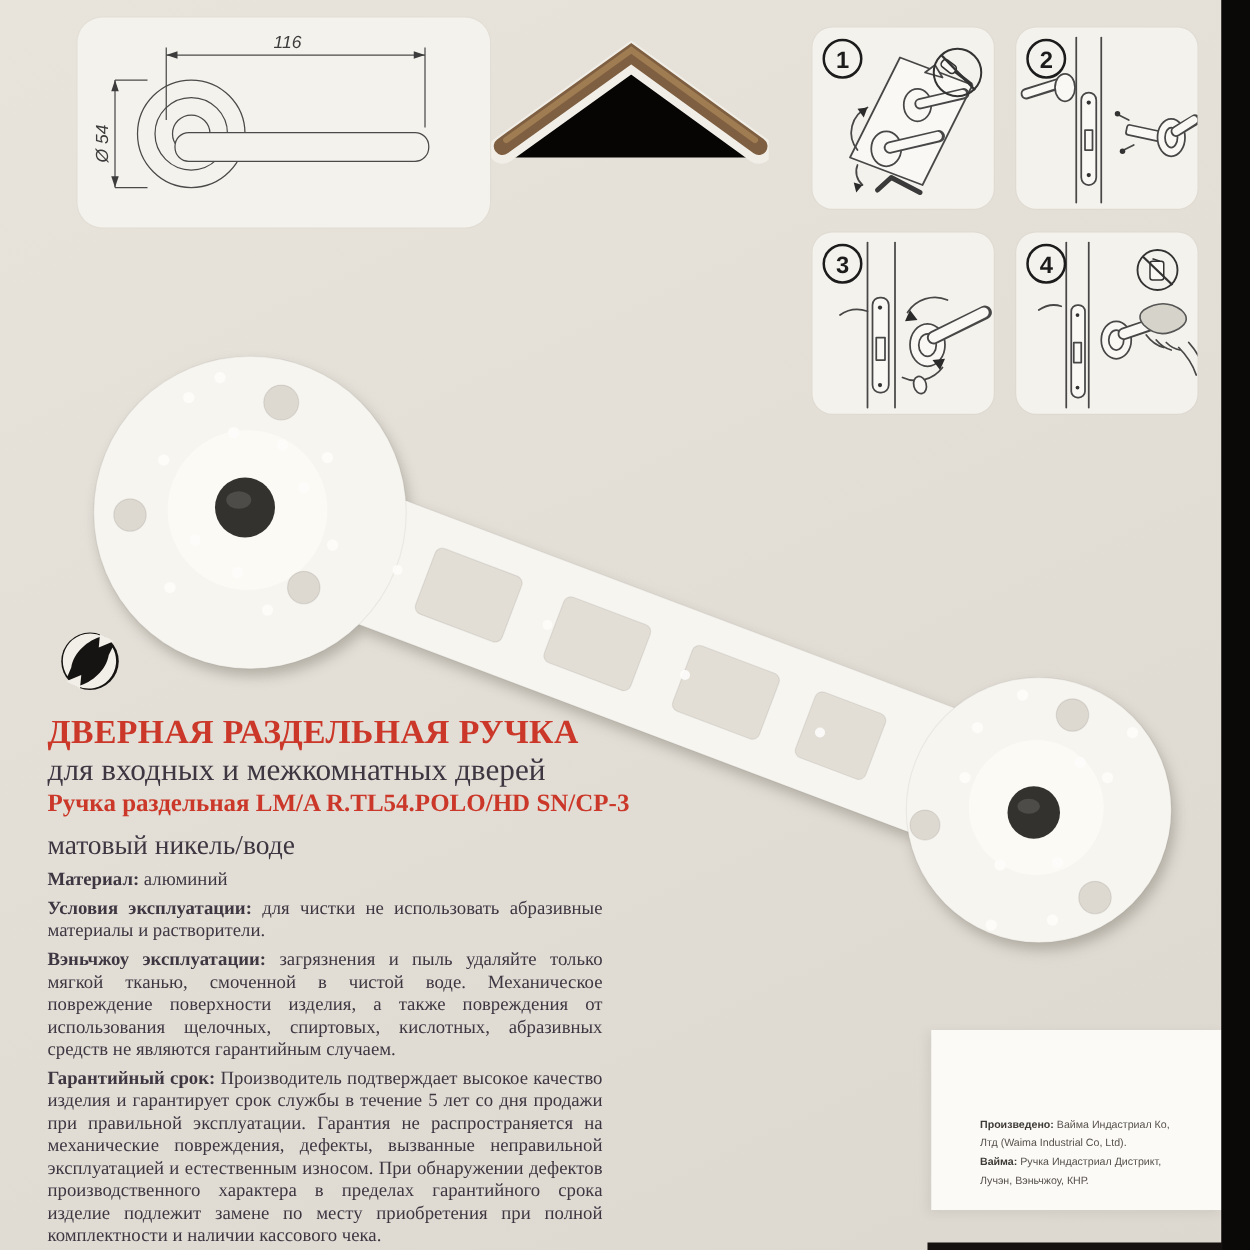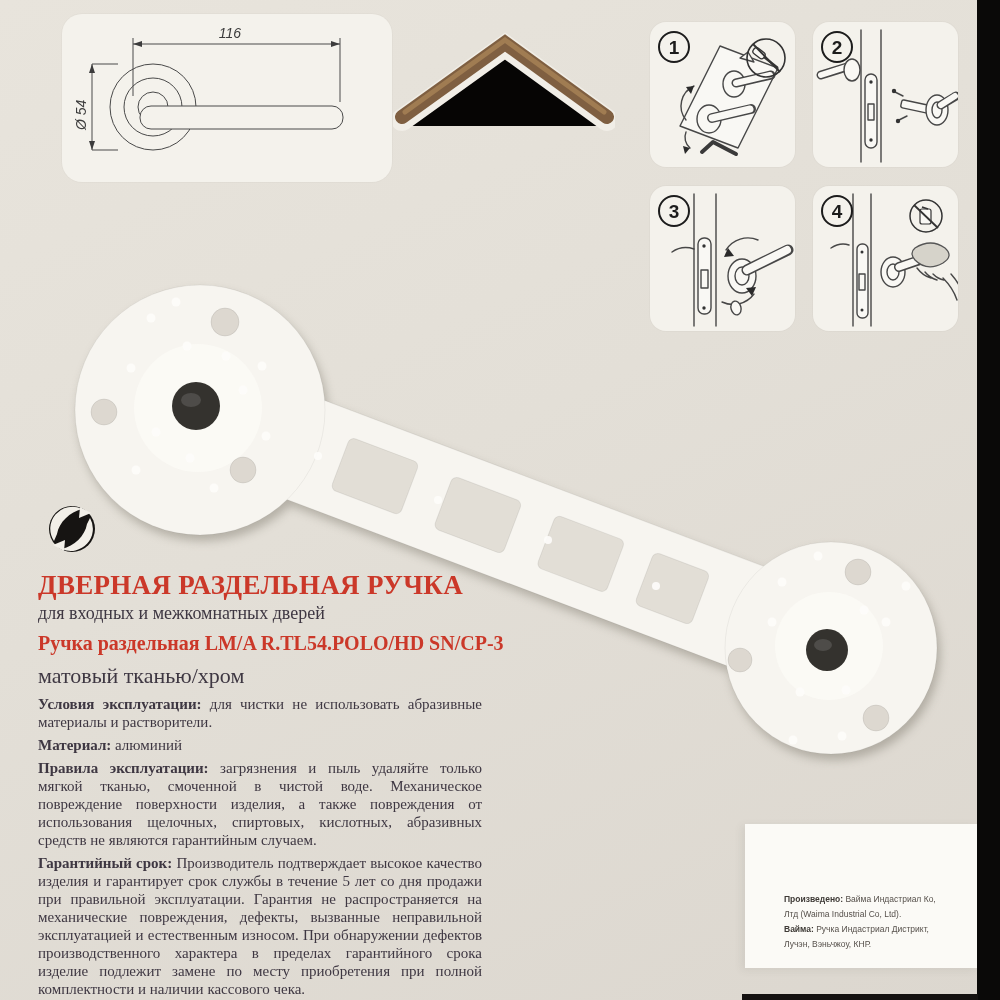--- a/index.html
+++ b/index.html
@@ -14,21 +14,21 @@
   #step2{position:absolute;left:813px;top:22px}
   #step3{position:absolute;left:650px;top:186px}
   #step4{position:absolute;left:813px;top:186px}
   .panel svg{position:absolute;left:0;top:0;width:100%;height:100%;}
   .hang{position:absolute;left:393px;top:20px;width:222px;height:114px;}
   .template-svg{position:absolute;left:0;top:0;width:1000px;height:1000px;z-index:5;
     filter:drop-shadow(3px 6px 5px rgba(110,104,92,0.40));pointer-events:none;}
   .recycle{position:absolute;left:46px;top:503px;width:52px;height:52px;z-index:2;}
   .txt{position:absolute;z-index:1;font-family:Liberation Serif, serif;}
   .title{left:38px;top:570px;font-size:27px;font-weight:bold;color:#cb3829;letter-spacing:.3px;}
-  .subtitle{left:38px;top:603px;font-size:18px;color:#3e3742;}
+  .subtitle{left:38px;top:603px;font-size:25px;color:#3e3742;}
   .model{left:38px;top:632px;font-size:20px;font-weight:bold;color:#cb3829;white-space:nowrap;}
   .finish{left:38px;top:663px;font-size:22px;color:#3e3742;}
   .specs{left:38px;top:695px;width:444px;font-size:15px;line-height:18px;
     color:#3e3742;text-align:justify;-moz-text-align-last:left;text-align-last:left;}
   .specs p{margin:0 0 5px 0;}
   .mfr{position:absolute;left:745px;top:824px;width:233px;height:144px;
     background:#fbfaf6;box-shadow:-3px 2px 8px rgba(90,85,75,0.10);z-index:3;}
   .mfr-text{position:absolute;left:39px;top:68px;width:152px;font-size:8.5px;
     line-height:1.75;color:#56504b;}
   .mfr-text b{color:#3e3a36;}
@@ -208,26 +208,26 @@
       <path d="M8,38 A22,22 0 0 1 36,6 C 24,9 13,19 11,31 Z" fill="#f2efe8"></path>
       <path d="M44,15 A22,22 0 0 1 16,46 C 28,43 39,33 41,21 Z" fill="#f2efe8"></path>
       <polygon points="34,4 45,10 33,15" fill="#f2efe8"></polygon>
       <polygon points="18,48 7,42 19,37" fill="#f2efe8"></polygon>
     </svg>
   </div>
 
   <div class="txt title">ДВЕРНАЯ РАЗДЕЛЬНАЯ РУЧКА</div>
   <div class="txt subtitle">для входных и межкомнатных дверей</div>
   <div class="txt model">Ручка раздельная LM/A R.TL54.POLO/HD SN/CP-3</div>
-  <div class="txt finish">матовый тканью/хром</div>
+  <div class="txt finish">матовый никель/воде</div>
 
   <div class="txt specs">
+    <p><b>Материал:</b> <span>алюминий</span></p>
     <p><b>Условия эксплуатации:</b> <span>для чистки не использовать абразивные материалы и растворители.</span></p>
-    <p><b>Материал:</b> <span>алюминий</span></p>
-    <p><b>Правила эксплуатации:</b> <span>загрязнения и пыль удаляйте только мягкой тканью, смоченной в чистой воде. Механическое повреждение поверхности изделия, а также повреждения от использования щелочных, спиртовых, кислотных, абразивных средств не являются гарантийным случаем.</span></p>
+    <p><b>Вэньчжоу эксплуатации:</b> <span>загрязнения и пыль удаляйте только мягкой тканью, смоченной в чистой воде. Механическое повреждение поверхности изделия, а также повреждения от использования щелочных, спиртовых, кислотных, абразивных средств не являются гарантийным случаем.</span></p>
     <p><b>Гарантийный срок:</b> <span>Производитель подтверждает высокое качество изделия и гарантирует срок службы в течение 5 лет со дня продажи при правильной эксплуатации. Гарантия не распространяется на механические повреждения, дефекты, вызванные неправильной эксплуатацией и естественным износом. При обнаружении дефектов производственного характера в пределах гарантийного срока изделие подлежит замене по месту приобретения при полной комплектности и наличии кассового чека.</span></p>
   </div>
 
   <svg class="template-svg" viewBox="0 0 1000 1000">
     <g transform="rotate(20.7 200 410)">
       <rect x="200" y="357" width="686" height="106" rx="18" fill="#f7f5f0" stroke="rgba(0,0,0,0.05)"></rect>
       <rect x="350" y="382" width="74" height="56" rx="6" fill="#e2ded6" stroke="rgba(0,0,0,0.07)"></rect>
       <rect x="460" y="382" width="74" height="56" rx="6" fill="#e2ded6" stroke="rgba(0,0,0,0.07)"></rect>
       <rect x="570" y="382" width="74" height="56" rx="6" fill="#e2ded6" stroke="rgba(0,0,0,0.07)"></rect>
       <rect x="675" y="382" width="60" height="56" rx="6" fill="#e2ded6" stroke="rgba(0,0,0,0.07)"></rect>

